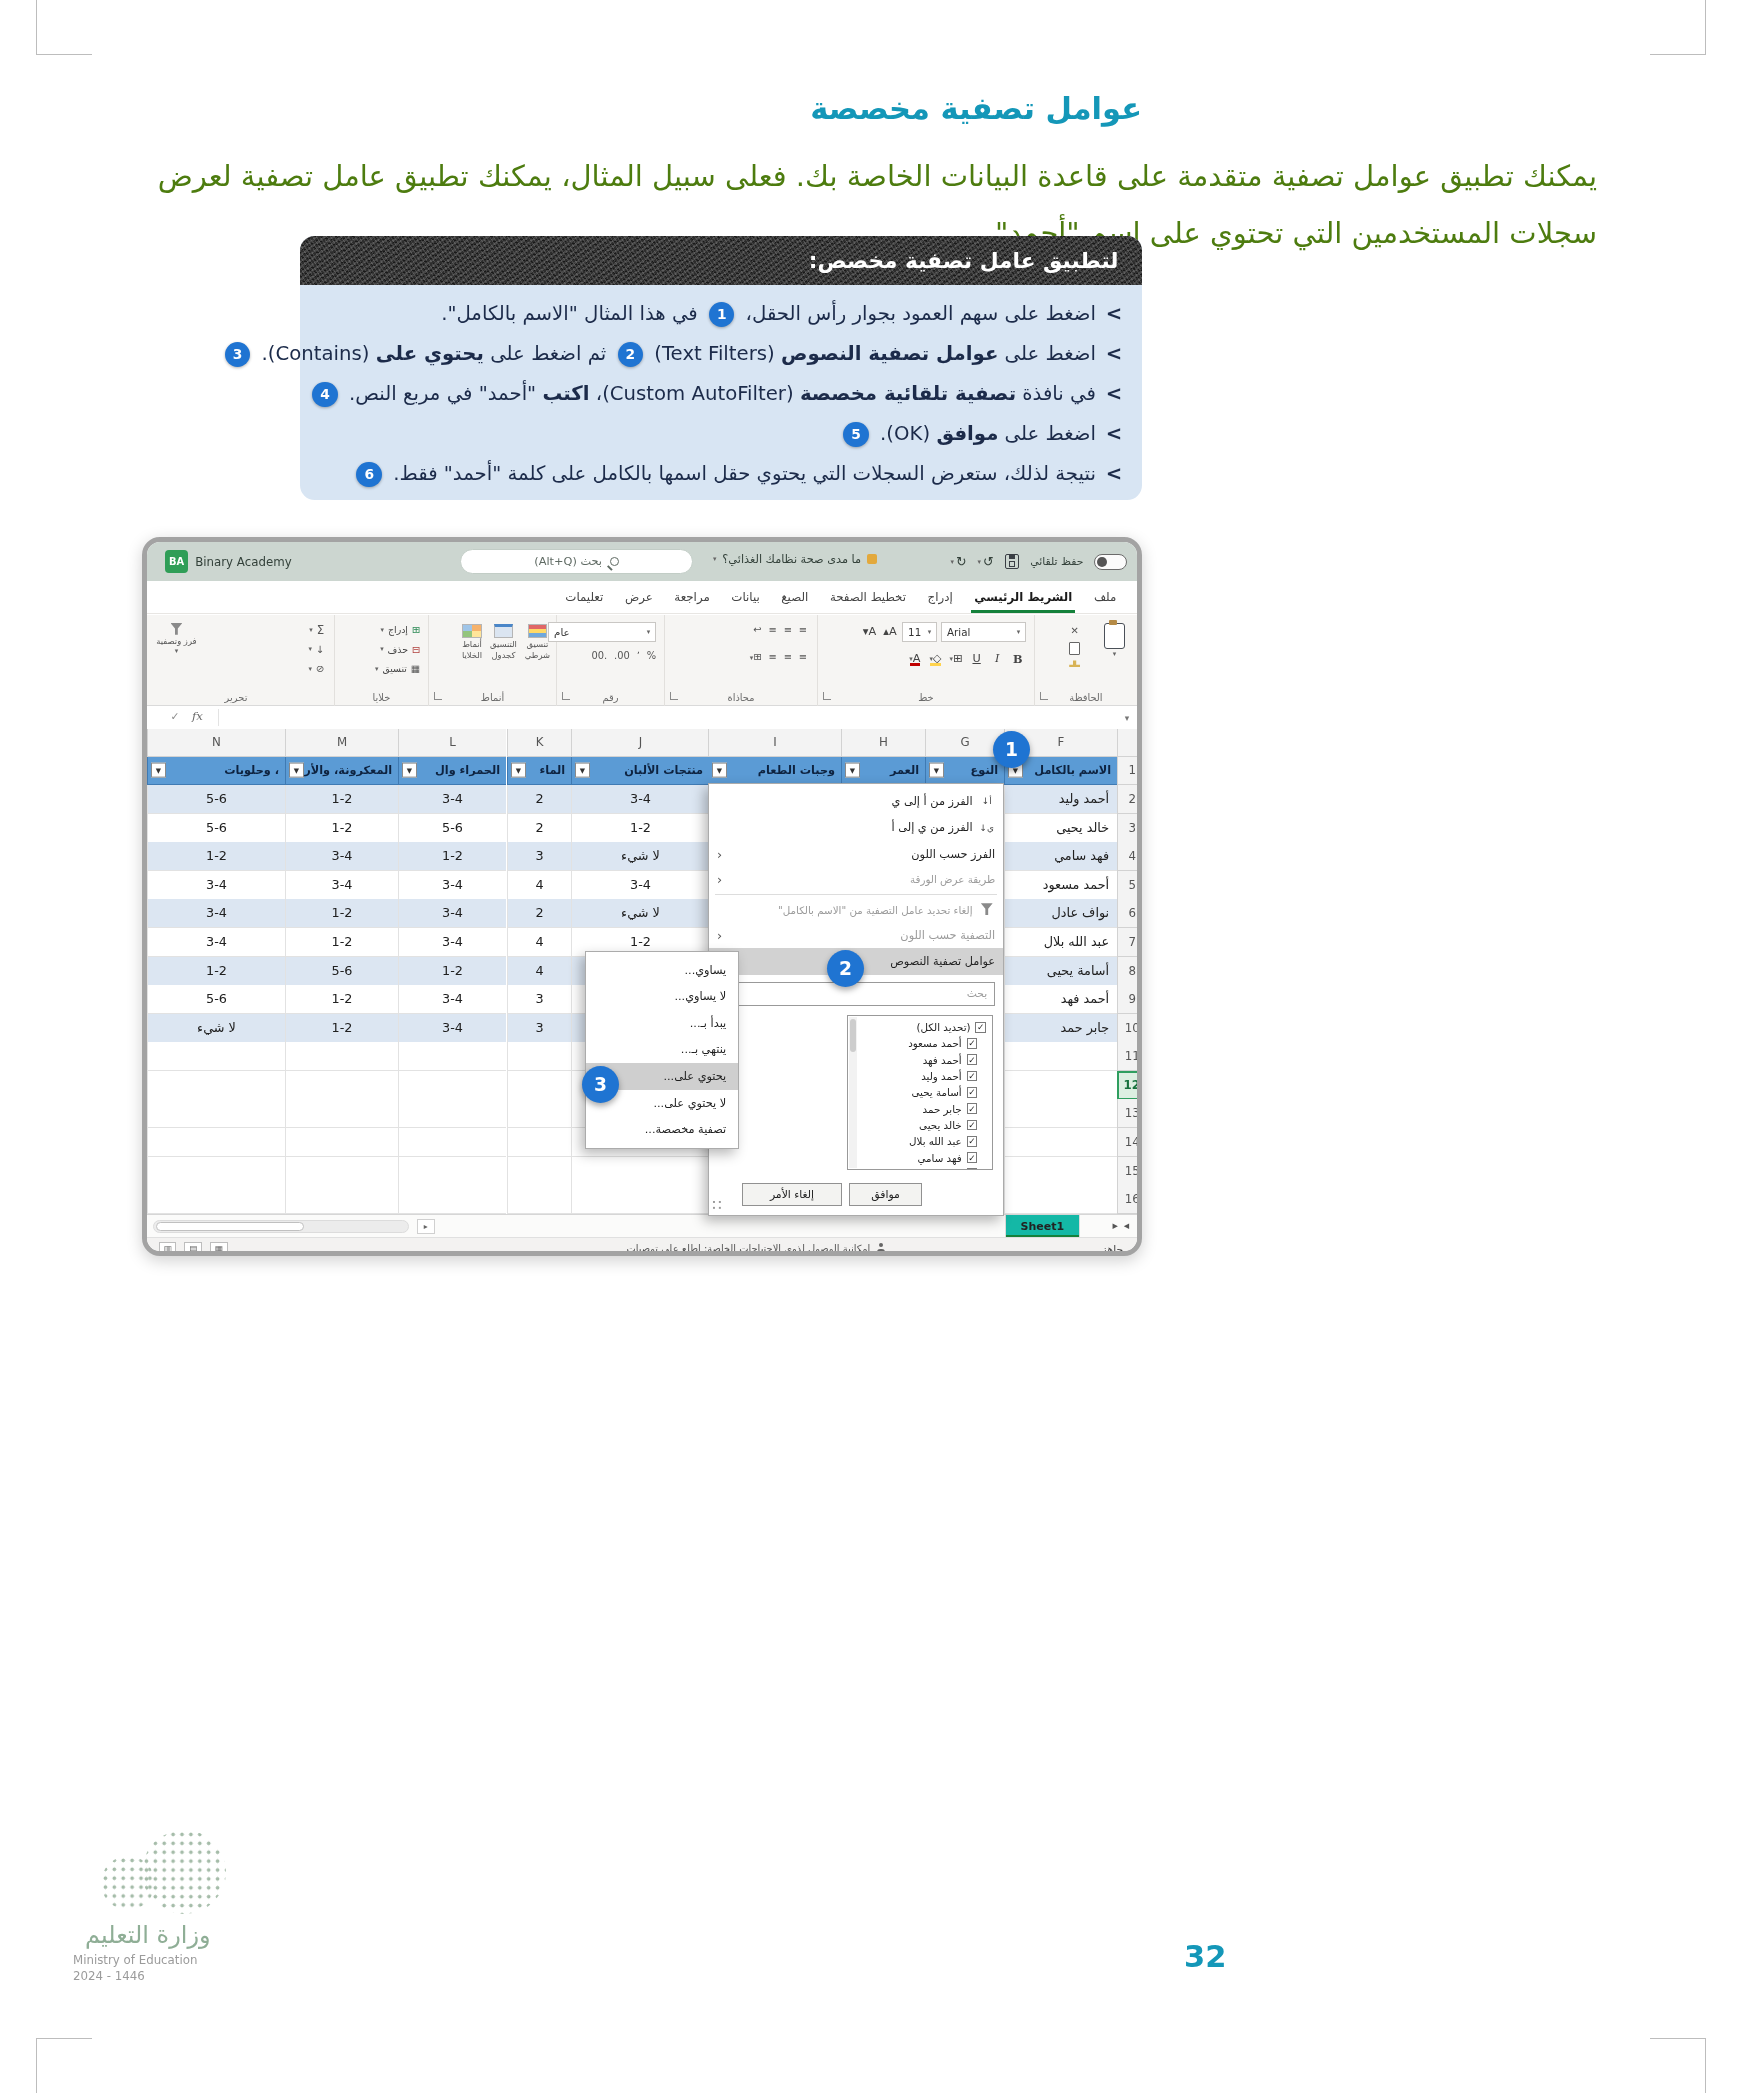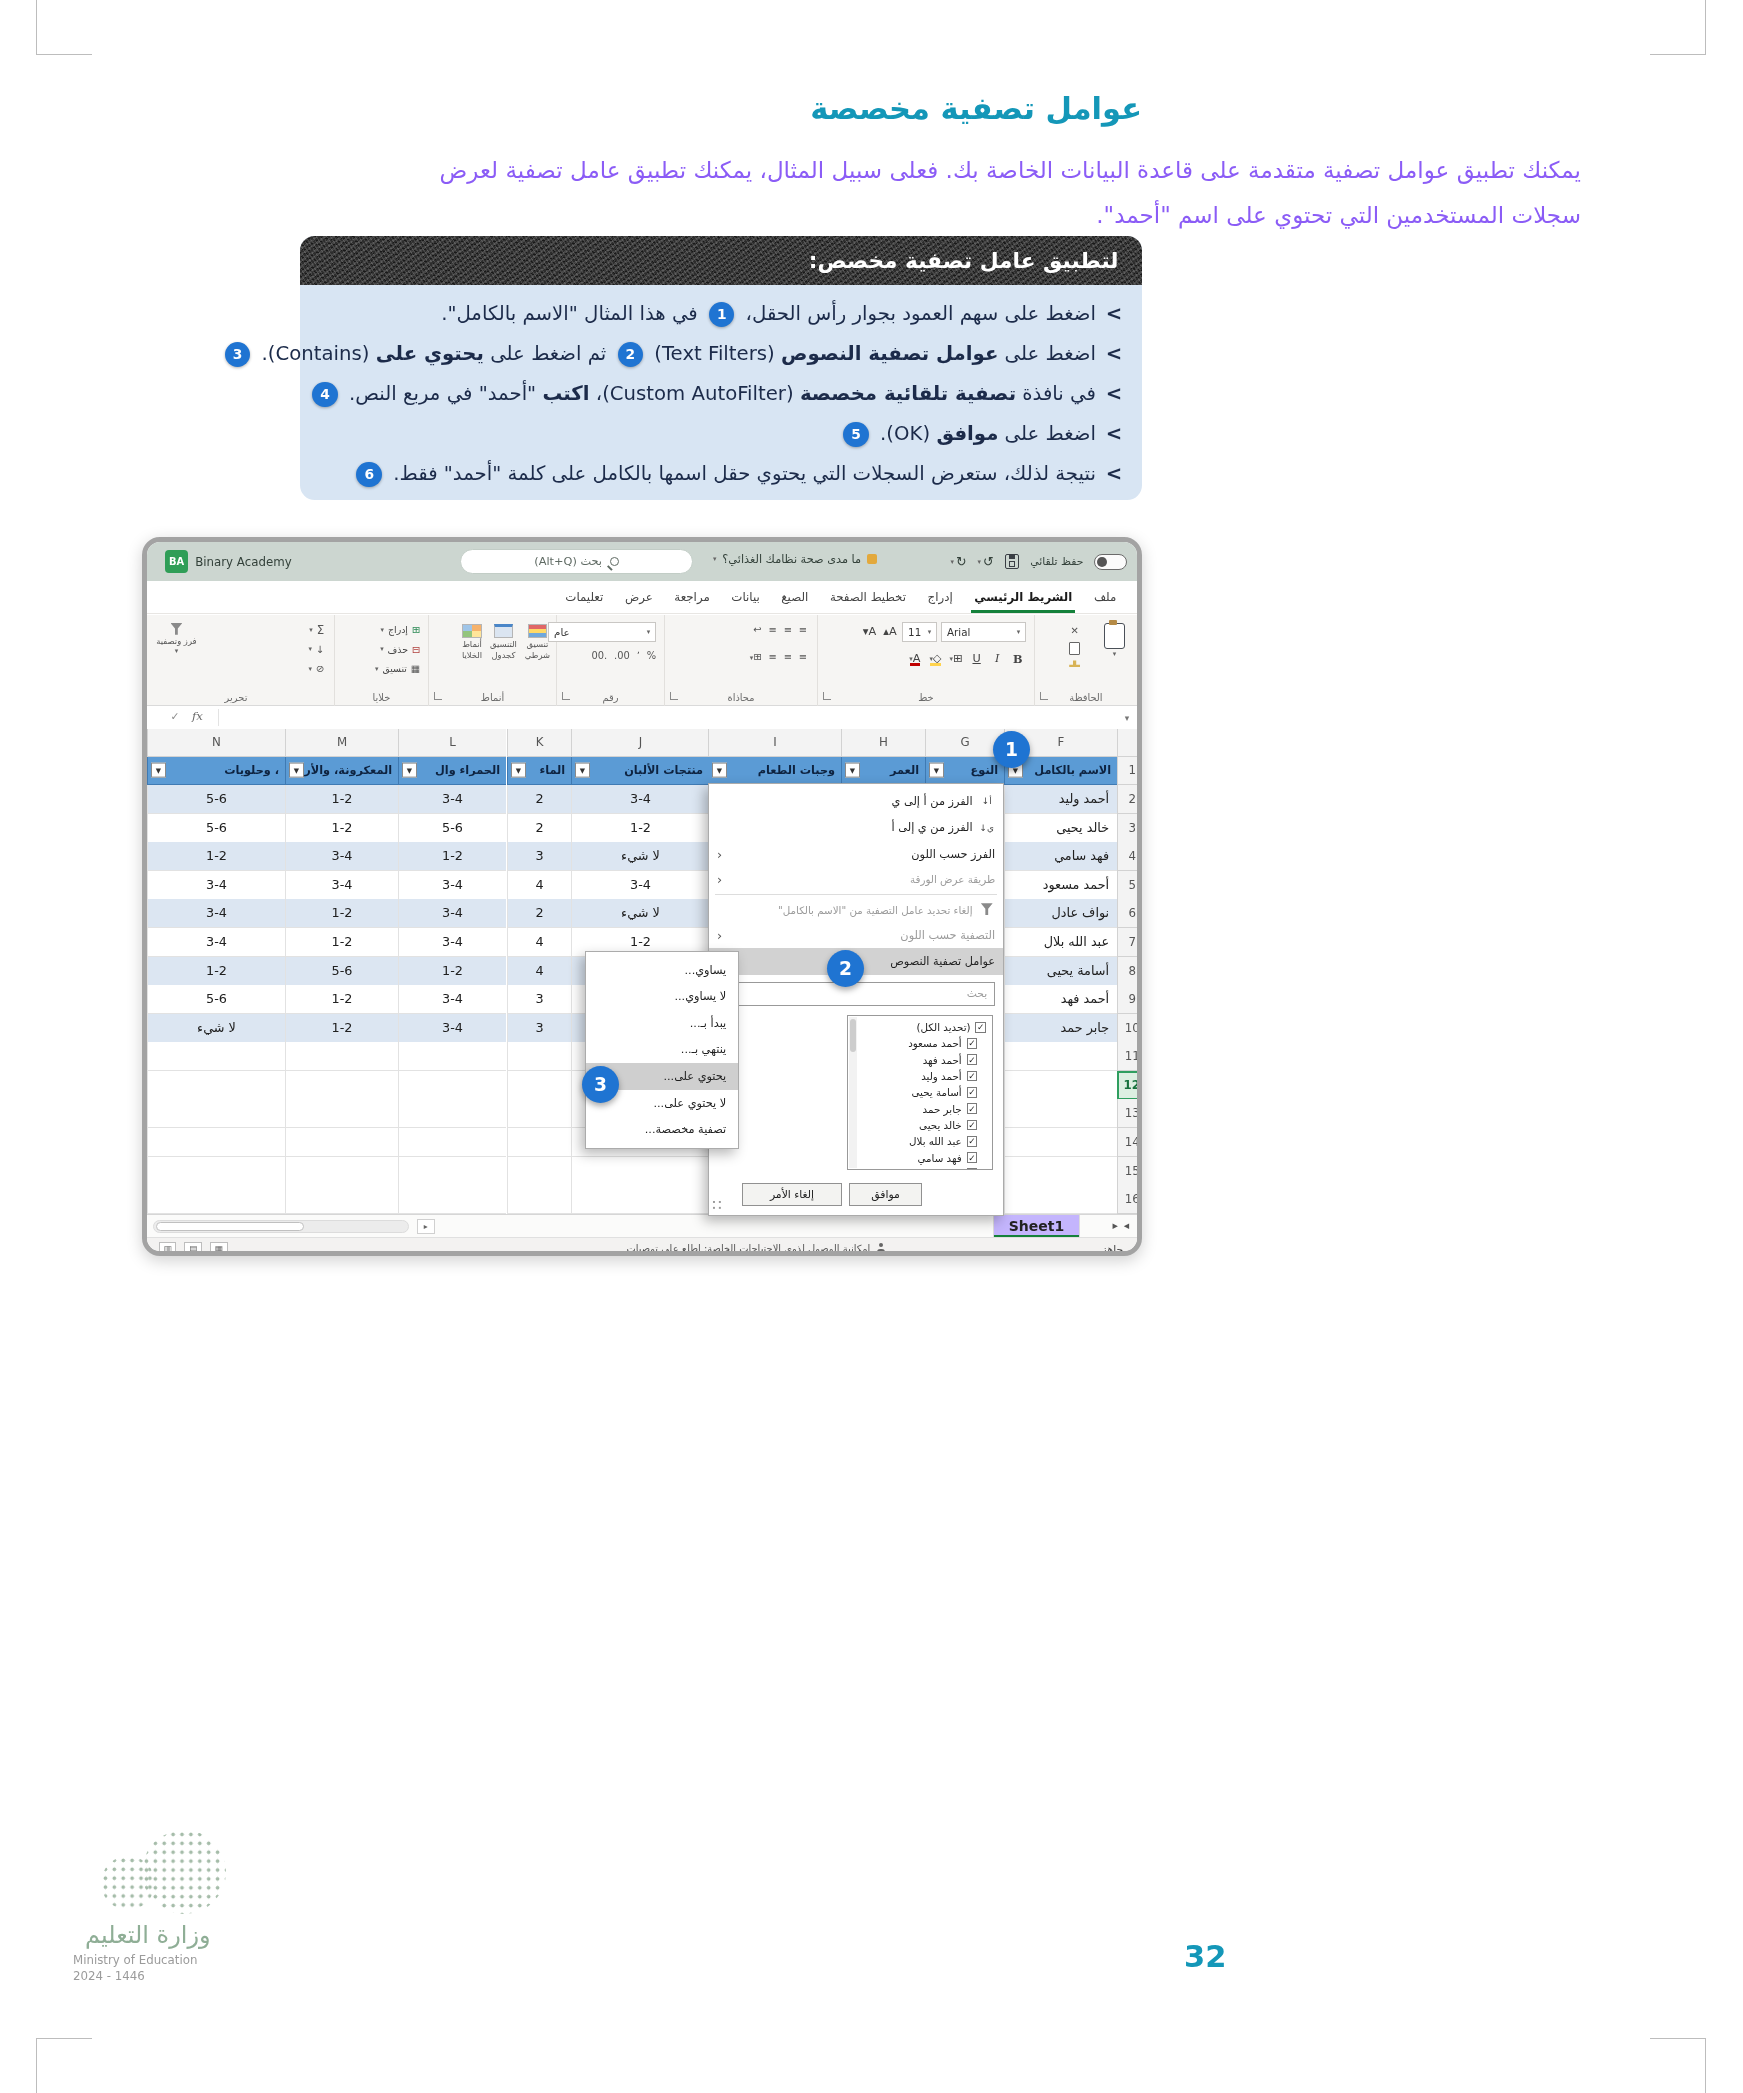--- a/index.html
+++ b/index.html
@@ -8,21 +8,21 @@
 
   
   .crop { position:absolute; width:56px; height:55px; border:0 solid #bdbdbd; }
   .crop.tl { left:37px; top:0; border-left-width:1px; border-bottom-width:1px; border-left-color:#bdbdbd; border-bottom-color:#bdbdbd; border-left-style:solid; border-bottom-style:solid; width:56px; }
   .crop.tr { right:37px; top:0; border-right:1px solid #bdbdbd; border-bottom:1px solid #bdbdbd; }
   .crop.bl { left:37px; bottom:0; border-left:1px solid #bdbdbd; border-top:1px solid #bdbdbd; }
   .crop.br { right:37px; bottom:0; border-right:1px solid #bdbdbd; border-top:1px solid #bdbdbd; }
 
   
   .heading { position:absolute; top:91px; right:601px; font-size:30.5px; font-weight:bold; color:#1497b8; white-space:nowrap; }
-  .intro { position:absolute; top:148px; right:162px; width:1456px; font-size:23px; color:#8b5cf6; line-height:1.95; }
+  .intro { position:absolute; top:148px; right:146px; width:1456px; font-size:29px; color:#4d7c0f; line-height:1.95; }
   .intro-line { white-space:nowrap; text-align:right; }
 
   
   .inst-box { position:absolute; top:236px; right:601px; width:842px; height:264px; background:#d8e5f3; border-radius:14.8px; }
   .inst-head { height:49px; border-radius:14.8px 14.8px 0 0; display:flex; align-items:center; padding:0 23.6px; color:#ffffff; font-size:21.7px; font-weight:bold;
     background-color:#2d2d2d;
     background-image:
       repeating-linear-gradient(58deg, rgba(255,255,255,.12) 0 1px, transparent 1px 3px),
       repeating-linear-gradient(-37deg, rgba(140,140,140,.28) 0 2px, transparent 2px 4.9px),
       repeating-linear-gradient(13deg, rgba(0,0,0,.45) 0 1px, transparent 1px 3.9px);
@@ -134,21 +134,21 @@
   .callout { position:absolute; width:37px; height:37px; border-radius:50%; background:#1f74d2; color:#fff; display:flex; align-items:center; justify-content:center; font-size:18.7px; font-weight:bold; z-index:9; box-shadow:0 3px 6.9px rgba(0,0,0,.35); }
   #c1 { left:846px; top:189px; }
   #c2 { left:680px; top:408px; }
   #c3 { left:435px; top:524px; }
 
   
   .xl-sheetbar { position:absolute; top:672px; left:0; right:0; height:23.6px; background:#fbfbfa; border-top:1px solid #d6d6d6; }
   .hscroll { position:absolute; left:5.9px; top:4.9px; width:256px; height:12.8px; background:#ececec; border:1px solid #dcdcdc; border-radius:6.9px; }
   .hthumb { position:absolute; left:2px; top:1px; width:148px; height:8.9px; background:#fff; border:1px solid #c0c0c0; border-radius:4.9px; }
   .splitbox { position:absolute; left:270px; top:3.9px; width:17.7px; height:14.8px; border:1px solid #d0d0d0; background:#fff; display:flex; align-items:center; justify-content:center; font-size:7.9px; color:#666; }
-  .sheet-tab { position:absolute; right:57px; top:0; height:22.7px; display:flex; align-items:center; padding:0 14.8px; background:#c4b5fd; border-left:1px solid #dcdcdc; border-right:1px solid #dcdcdc; font-size:14px; font-weight:bold; color:#222; direction:ltr; }
+  .sheet-tab { position:absolute; right:57px; top:0; height:22.7px; display:flex; align-items:center; padding:0 14.8px; background:#14b8a6; border-left:1px solid #dcdcdc; border-right:1px solid #dcdcdc; font-size:11px; font-weight:bold; color:#222; direction:ltr; }
   .sheet-tab::after { content:""; position:absolute; left:0; right:0; bottom:0; height:3px; background:#15813b; }
   .sheetnav { position:absolute; right:7.9px; top:3.9px; display:flex; gap:5.9px; color:#555; font-size:10.8px; }
   .xl-status { position:absolute; top:695px; left:0; right:0; height:23.6px; background:#f3f2f1; border-top:1px solid #e0e0e0; font-size:10.3px; color:#555; }
   .st-ready { position:absolute; right:13.8px; top:4.9px; font-size:10.8px; color:#444; }
   .st-acc { position:absolute; right:251px; top:4.9px; display:flex; align-items:center; gap:5.9px; font-size:9.9px; color:#555; }
   .i-person { width:9.9px; height:11.8px; position:relative; display:inline-block; }
   .i-person::before { content:""; position:absolute; top:0; left:3px; width:3.9px; height:3.9px; border-radius:50%; background:#666; }
   .i-person::after { content:""; position:absolute; bottom:0; left:1px; width:7.9px; height:5.9px; border-radius:3px 3px 0 0; background:#666; }
   .st-views { position:absolute; left:11.8px; top:3.9px; display:flex; gap:7.9px; }
   .vicon { width:17.7px; height:14.8px; border:1px solid #bdbdbd; background:#fff; display:flex; align-items:center; justify-content:center; font-size:8.9px; color:#666; }

